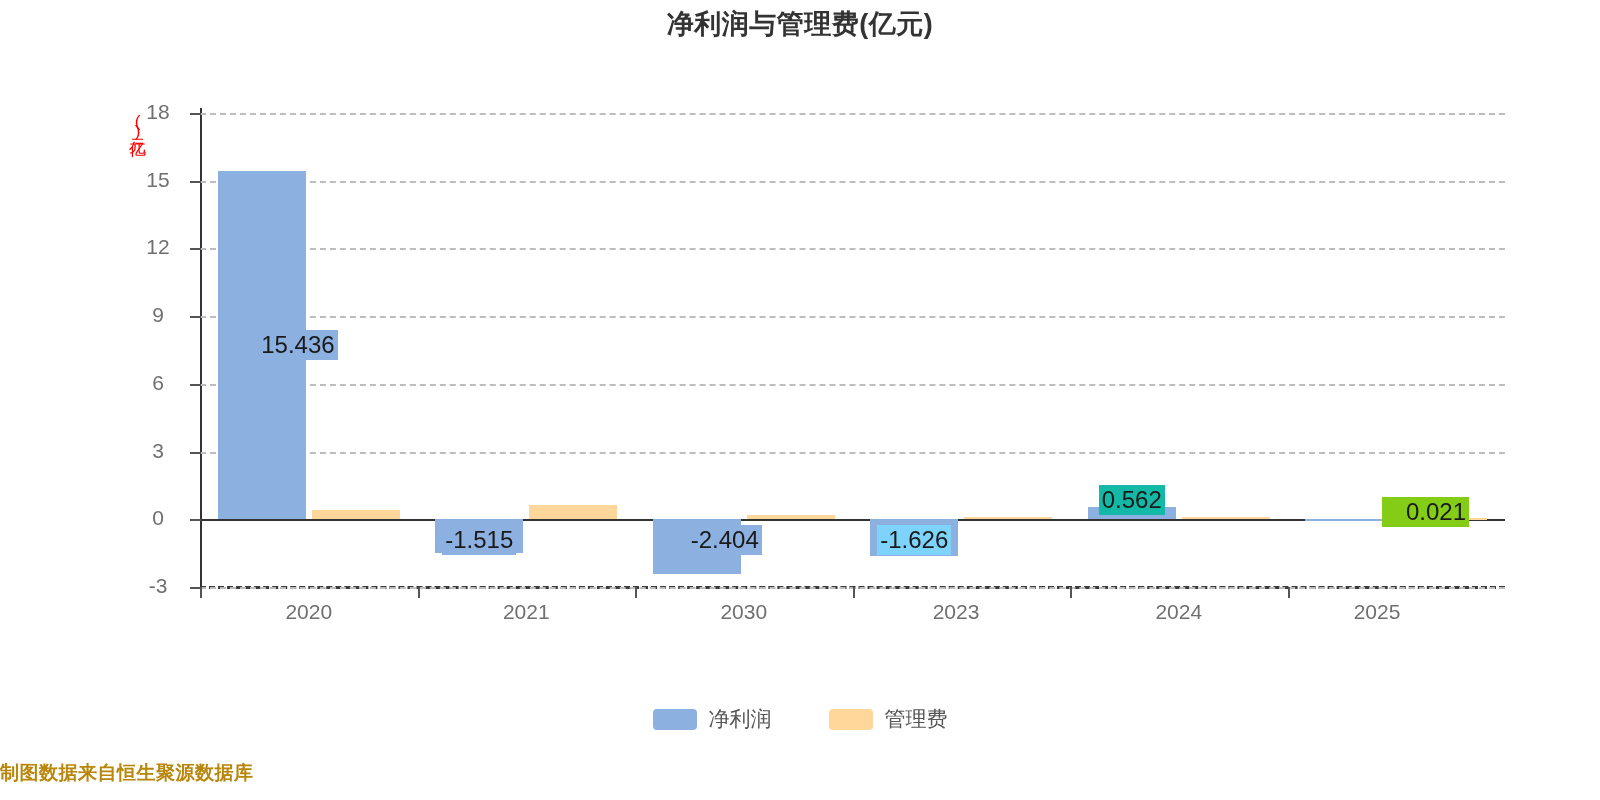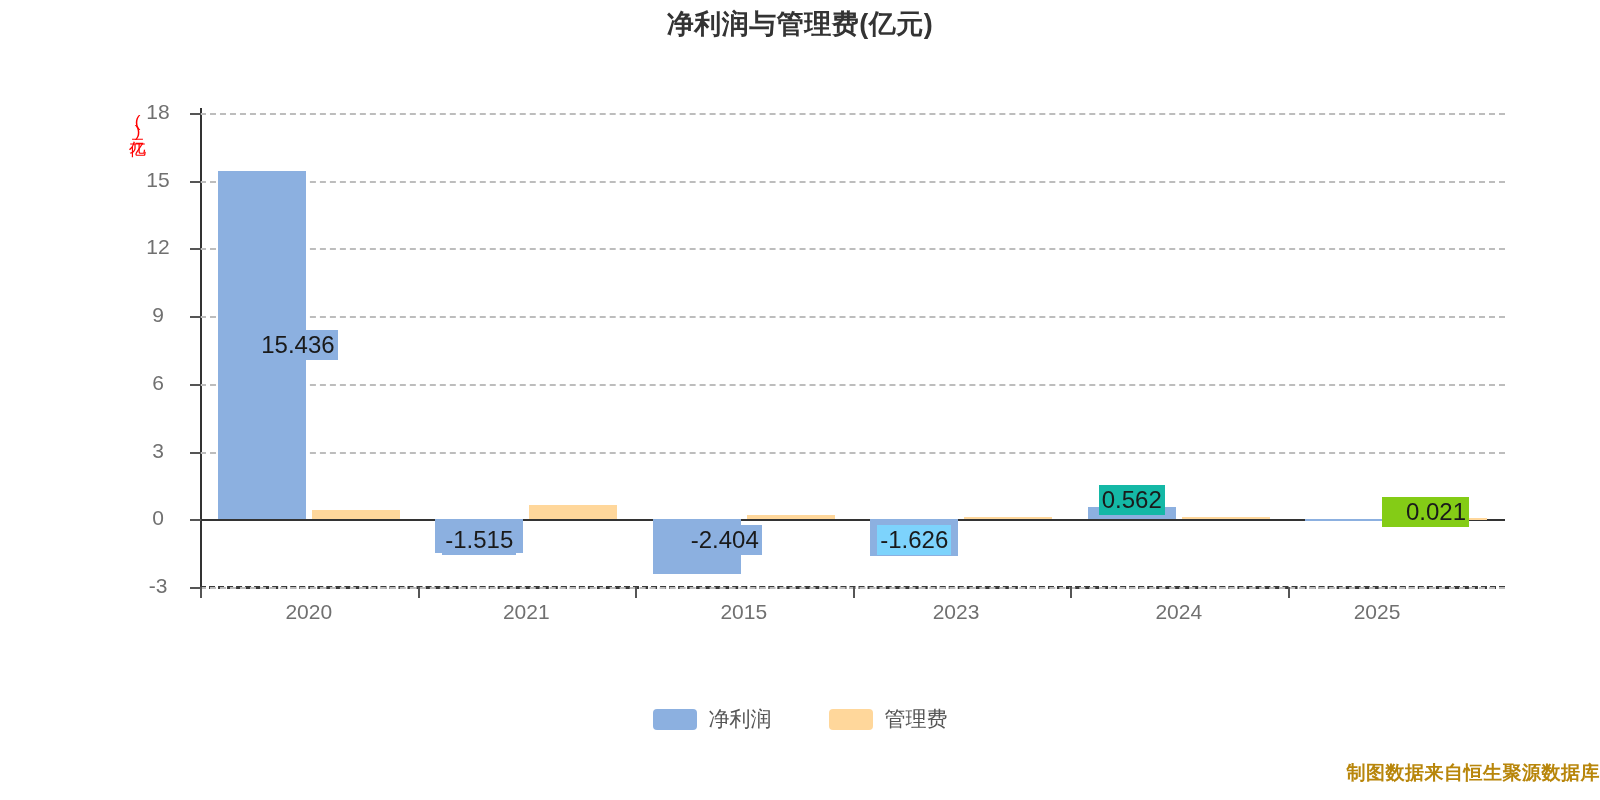--- a/index.html
+++ b/index.html
@@ -146,21 +146,21 @@
     font-size: 21px;
     color: #555555;
   }
 
   
   #footer {
     position: absolute;
     top: 760px;
     left: 0;
     width: 1600px;
-    text-align: right;
+    text-align: left;
     font-size: 19px;
     font-weight: bold;
     color: #b8860b;
     letter-spacing: 0.5px;
   }
 </style>
 </head>
 <body>
 
 <div id="chart-title">净利润与管理费(亿元)</div>
@@ -197,21 +197,21 @@
     <div class="ytick-label" style="top: 519.286px;">0</div>
     <div class="ytick-mark" style="top: 587px;"></div>
     <div class="ytick-label" style="top: 587px;">-3</div>
   </div>
 <div id="xticks-layer">
     <div class="xtick-mark" style="left: 200px;"></div>
     <div class="xtick-label" style="left: 238.75px;">2020</div>
     <div class="xtick-mark" style="left: 417.5px;"></div>
     <div class="xtick-label" style="left: 456.25px;">2021</div>
     <div class="xtick-mark" style="left: 635px;"></div>
-    <div class="xtick-label" style="left: 673.75px;">2015</div>
+    <div class="xtick-label" style="left: 673.75px;">2030</div>
     <div class="xtick-mark" style="left: 852.5px;"></div>
     <div class="xtick-label" style="left: 886px;">2023</div>
     <div class="xtick-mark" style="left: 1070px;"></div>
     <div class="xtick-label" style="left: 1108.75px;">2024</div>
     <div class="xtick-mark" style="left: 1287.5px;"></div>
     <div class="xtick-label" style="left: 1307px;">2025</div>
   </div>
 <div id="bars-layer">
     <div class="bar bar-profit" title="净利润 2020: 15.436" style="left: 217.75px; top: 170.873px; width: 88px; height: 348.413px; background: rgb(140, 176, 224);"></div>
     <div class="bar bar-admin" title="管理费 2020: 0.41" style="left: 311.75px; top: 510.031px; width: 88px; height: 9.25429px; background: rgb(255, 215, 155);"></div>

